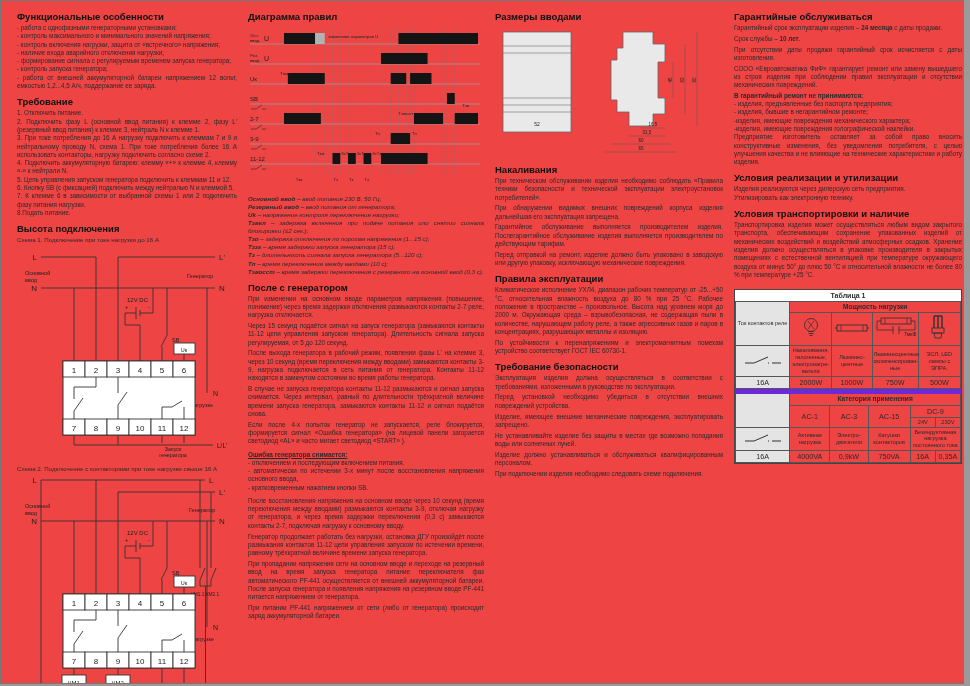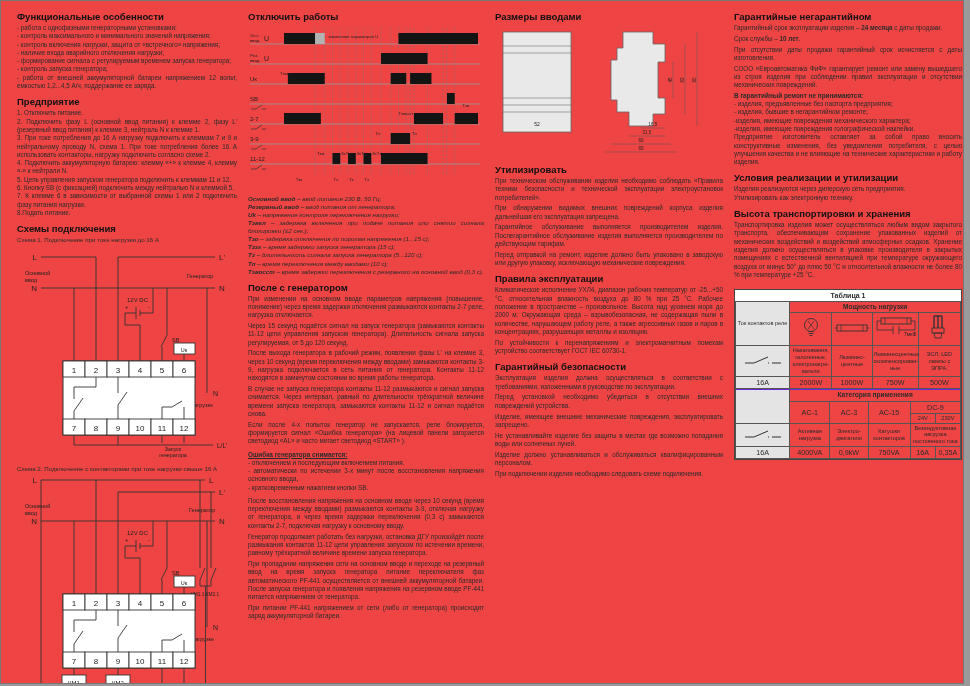--- a/index.html
+++ b/index.html
@@ -42,33 +42,33 @@
     <div>
       <div class="li">- работа с однофазными генераторными установками;</div>
       <div class="li">- контроль максимального и минимального значений напряжения;</div>
       <div class="li">- контроль включения нагрузки, защита от «встречного» напряжения;</div>
       <div class="li">- наличие входа аварийного отключения нагрузки;</div>
       <div class="li">- формирование сигнала с регулируемым временем запуска генератора;</div>
       <div class="li">- контроль запуска генератора;</div>
       <div class="li">- работа от внешней аккумуляторной батареи напряжением 12 вольт, емкостью 1,2...4,5 А/ч, поддержание ее заряда.</div>
     </div>
 
-    <div class="h1">Предприятие</div>
+    <div class="h1">Требование</div>
     <div>
       <div class="li">1. Отключить питание.</div>
       <div class="li">2. Подключить фазу L (основной ввод питания) к клемме 2, фазу L' (резервный ввод питания) к клемме 3, нейтраль N к клемме 1.</div>
       <div class="li">3. При токе потребления до 16 А нагрузку подключить к клеммам 7 и 9 и нейтральному проводу N, схема 1. При токе потребления более 16 А использовать контакторы, нагрузку подключить согласно схеме 2.</div>
       <div class="li">4. Подключить аккумуляторную батарею: клемму «+» к клемме 4, клемму «-» к нейтрали N.</div>
       <div class="li">5. Цепь управления запуском генератора подключить к клеммам 11 и 12.</div>
       <div class="li">6. Кнопку SB (с фиксацией) подключить между нейтралью N и клеммой 5.</div>
       <div class="li">7. К клемме 6 в зависимости от выбранной схемы 1 или 2 подключить фазу питания нагрузки.</div>
       <div class="li">8.Подать питание.</div>
     </div>
 
-    <div class="h1">Схемы подключения</div>
+    <div class="h1">Высота подключения</div>
     <div class="cap">Схема 1. Подключение при токе нагрузки до 16 А</div>
 
     
     <svg width="218" height="216" viewBox="0 0 218 216">
       <text x="20" y="17" text-anchor="end" font-size="8">L</text>
       <line class="dwire" x1="24" y1="14" x2="79" y2="14"></line>
       <line class="dwire" x1="101" y1="14" x2="198" y2="14"></line>
       <text x="202" y="17" font-size="8">L'</text>
       <line class="dwire" x1="79" y1="14" x2="79" y2="118"></line>
       <line class="dwire" x1="101" y1="14" x2="101" y2="118"></line>
@@ -246,21 +246,21 @@
       <line class="dwire" x1="145" y1="196" x2="145" y2="230"></line>
       <line class="dwire" x1="167" y1="196" x2="167" y2="230"></line>
       <text x="156" y="238" text-anchor="middle" font-size="5.3">Запуск</text>
       <text x="156" y="244" text-anchor="middle" font-size="5.3">генератора</text>
     </svg>
 
     
   </div>
 
   <div class="col c2">
-    <div class="h1 first">Отключить работы</div>
+    <div class="h1 first">Диаграмма правил</div>
     <svg id="timing-svg" width="234" height="164" viewBox="0 0 234 164">
           <line x1="67.03999999999999" y1="4" x2="67.03999999999999" y2="150" stroke="#777" stroke-width="0.5" stroke-dasharray="2,1.6"></line>
           <line x1="76.74000000000001" y1="4" x2="76.74000000000001" y2="150" stroke="#777" stroke-width="0.5" stroke-dasharray="2,1.6"></line>
           <line x1="84.5" y1="4" x2="84.5" y2="150" stroke="#777" stroke-width="0.5" stroke-dasharray="2,1.6"></line>
           <line x1="92.25999999999999" y1="4" x2="92.25999999999999" y2="150" stroke="#777" stroke-width="0.5" stroke-dasharray="2,1.6"></line>
           <line x1="100.02" y1="4" x2="100.02" y2="150" stroke="#777" stroke-width="0.5" stroke-dasharray="2,1.6"></line>
           <line x1="107.78" y1="4" x2="107.78" y2="150" stroke="#777" stroke-width="0.5" stroke-dasharray="2,1.6"></line>
           <line x1="115.53999999999999" y1="4" x2="115.53999999999999" y2="150" stroke="#777" stroke-width="0.5" stroke-dasharray="2,1.6"></line>
           <line x1="123.3" y1="4" x2="123.3" y2="150" stroke="#777" stroke-width="0.5" stroke-dasharray="2,1.6"></line>
           <line x1="133" y1="4" x2="133" y2="150" stroke="#777" stroke-width="0.5" stroke-dasharray="2,1.6"></line>
@@ -379,57 +379,57 @@
       <line class="dthin" x1="146" y1="104" x2="170" y2="104"></line>
       <text x="158" y="102" text-anchor="middle" font-size="4.5">16,5</text>
       <line class="dthin" x1="134" y1="112" x2="170" y2="112"></line>
       <text x="152" y="110" text-anchor="middle" font-size="4.5">31,5</text>
       <line class="dthin" x1="116" y1="120" x2="176" y2="120"></line>
       <text x="146" y="118" text-anchor="middle" font-size="4.5">60</text>
       <line class="dthin" x1="110" y1="128" x2="182" y2="128"></line>
       <text x="146" y="126" text-anchor="middle" font-size="4.5">65</text>
     </svg>
 
-    <div class="h1">Утилизировать</div>
+    <div class="h1">Накаливания</div>
     <div class="p">При техническом обслуживании изделия необходимо соблюдать «Правила техники безопасности и технической эксплуатации электроустановок потребителей».</div>
     <div class="p">При обнаружении видимых внешних повреждений корпуса изделия дальнейшая его эксплуатация запрещена.</div>
     <div class="p">Гарантийное обслуживание выполняется производителем изделия. Послегарантийное обслуживание изделия выполняется производителем по действующим тарифам.</div>
     <div class="p">Перед отправкой на ремонт, изделие должно быть упаковано в заводскую или другую упаковку, исключающую механические повреждения.</div>
 
     <div class="h1">Правила эксплуатации</div>
     <div class="p">Климатическое исполнение УХЛ4, диапазон рабочих температур от -25...+50 °С, относительная влажность воздуха до 80 % при 25 °С. Рабочее положение в пространстве – произвольное. Высота над уровнем моря до 2000 м. Окружающая среда – взрывобезопасная, не содержащая пыли в количестве, нарушающем работу реле, а также агрессивных газов и паров в концентрациях, разрушающих металлы и изоляцию.</div>
     <div class="p">По устойчивости к перенапряжениям и электромагнитным помехам устройство соответствует ГОСТ IEC 60730-1.</div>
 
-    <div class="h1">Гарантийный безопасности</div>
+    <div class="h1">Требование безопасности</div>
     <div class="p">Эксплуатация изделия должна осуществляться в соответствии с требованиями, изложенными в руководстве по эксплуатации.</div>
     <div class="p">Перед установкой необходимо убедиться в отсутствии внешних повреждений устройства.</div>
     <div class="p">Изделие, имеющее внешние механические повреждения, эксплуатировать запрещено.</div>
     <div class="p">Не устанавливайте изделие без защиты в местах где возможно попадания воды или солнечных лучей.</div>
     <div class="p">Изделие должно устанавливаться и обслуживаться квалифицированным персоналом.</div>
     <div class="p">При подключении изделия необходимо следовать схеме подключения.</div>
   </div>
 
   <div class="col c4">
-    <div class="h1 first">Гарантийные негарантийном</div>
+    <div class="h1 first">Гарантийные обслуживаться</div>
     <div class="p"><span>Гарантийный срок эксплуатации изделия – </span><b>24 месяца</b><span> с даты продажи.</span></div>
     <div class="p"><span>Срок службы – </span><b>10 лет</b><span>.</span></div>
     <div class="p">При отсутствии даты продажи гарантийный срок исчисляется с даты изготовления.</div>
     <div class="p">СООО «Евроавтоматика ФиФ» гарантирует ремонт или замену вышедшего из строя изделия при соблюдении правил эксплуатации и отсутствии механических повреждений.</div>
     <div class="pb">В гарантийный ремонт не принимаются:</div>
     <div class="li">- изделия, предъявленные без паспорта предприятия;</div>
     <div class="li">- изделия, бывшие в негарантийном ремонте;</div>
     <div class="li">-изделия, имеющие повреждения механического характера;</div>
     <div class="li">-изделия, имеющие повреждения голографической наклейки.</div>
     <div class="p">Предприятие изготовитель оставляет за собой право вносить конструктивные изменения, без уведомления потребителя, с целью улучшения качества и не влияющие на технические характеристики и работу изделия.</div>
 
     <div class="h1">Условия реализации и утилизации</div>
     <div class="p" style="margin-bottom:0">Изделия реализуются через дилерскую сеть предприятия.</div>
     <div class="p">Утилизировать как электронную технику.</div>
 
-    <div class="h1">Высота транспортировки и хранения</div>
+    <div class="h1">Условия транспортировки и наличие</div>
     <div class="p">Транспортировка изделия может осуществляться любым видом закрытого транспорта, обеспечивающим сохранение упакованных изделий от механических воздействий и воздействий атмосферных осадков. Хранение изделия должно осуществляться в упаковке производителя в закрытых помещениях с естественной вентиляцией при температуре окружающего воздуха от минус 50° до плюс 50 °С и относительной влажности не более 80 % при температуре +25 °С.</div>
 
     <div class="t1wrap">
       <div class="t1title">Таблица 1</div>
       <table class="t1">
         <colgroup>
               <col style="width:54px">
               <col style="width:42px">
               <col style="width:40px">
               <col style="width:46px">
@@ -487,21 +487,21 @@
         </tr>
         <tr>
           <td class="gray val">16A</td>
           <td class="val">2000W</td>
           <td class="val">1000W</td>
           <td class="val">750W</td>
           <td class="val">500W</td>
         </tr>
       </tbody>
           </table>
-      <table class="t1" style="border-top:1px solid #6d28d9">
+      <table class="t1" style="border-top:5px solid #6d28d9">
         <colgroup>
               <col style="width:54px">
               <col style="width:40px">
               <col style="width:38px">
               <col style="width:42px">
               <col style="width:25px">
               <col style="width:25px">
             </colgroup>
         <tbody>
               <tr class="toprow">

